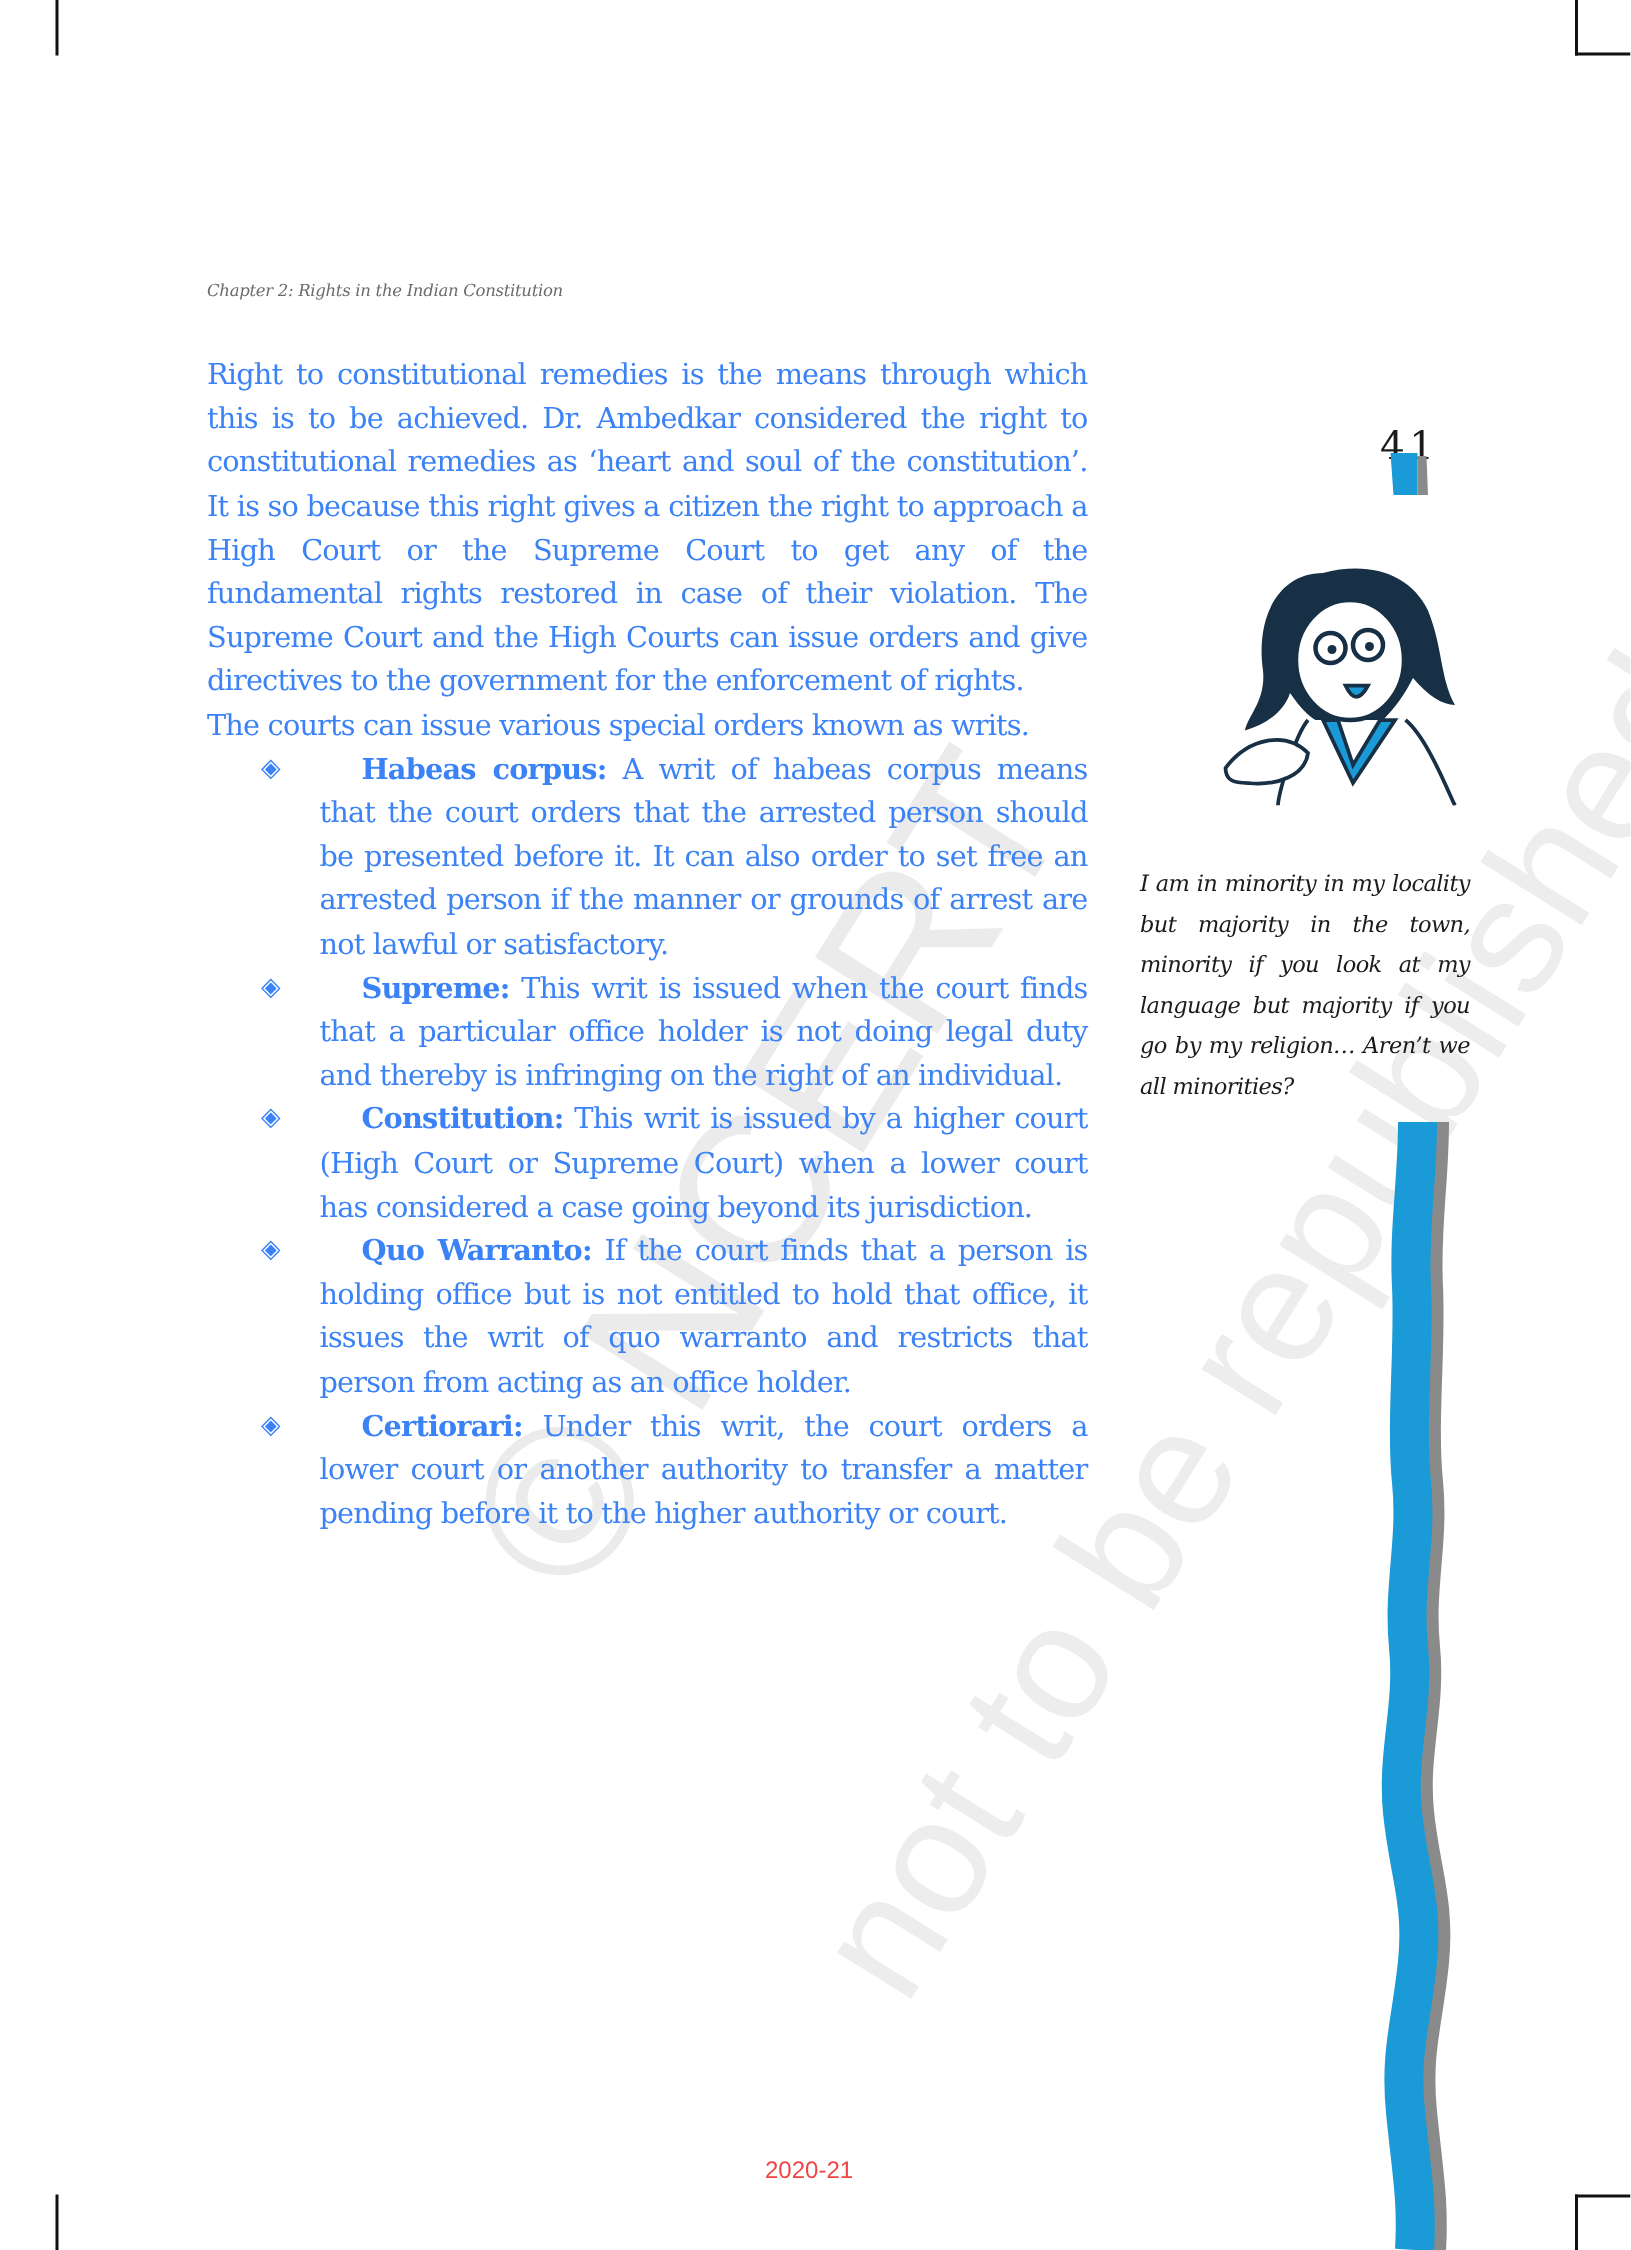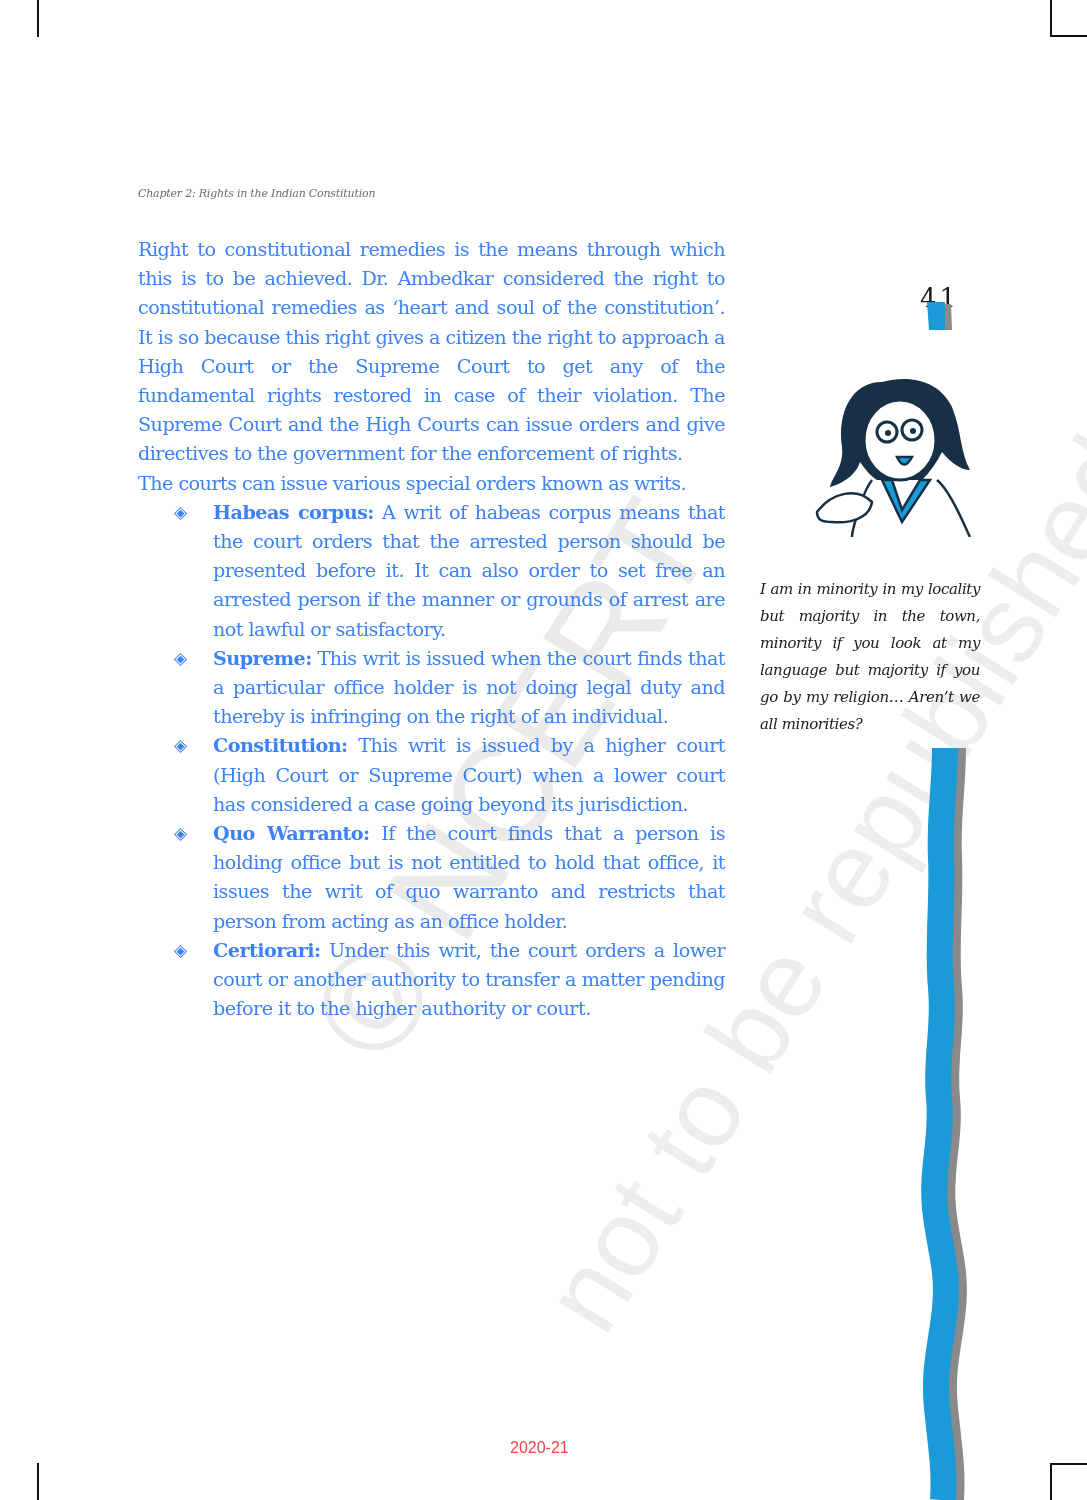--- a/index.html
+++ b/index.html
@@ -15,21 +15,21 @@
     font-family: "DejaVu Serif", serif; font-size: 19.2px;
     line-height: 29.2px; color: #3b82f6; letter-spacing: -0.55px;
   }
   .main p { margin: 0; text-align: justify; }
   .main p.indent { text-indent: 37px; }
   .bullets { list-style: none; margin: 0; padding: 0 0 0 75px; }
   .bullets li { position: relative; text-align: justify; }
   .bullets li .diamond {
     position: absolute; left: -39px; top: 0; font-size: 17px;
   }
-  .bullets li b { font-weight: bold; }
+  .bullets li b { font-weight: bold; margin-left: 28px; }
   .pagenum {
     position: absolute; left: 920px; top: 255px;
     font-family: "DejaVu Serif", serif; font-size: 26px; color: #1b1b1b;
     letter-spacing: 3px;
     margin-top: 28px;
   }
   .caption {
     position: absolute; left: 760px; top: 563px; width: 220px;
     font-family: "DejaVu Serif", serif; font-style: italic;
     font-size: 15px; line-height: 27px; color: #1b1b1b; letter-spacing: -0.4px;

